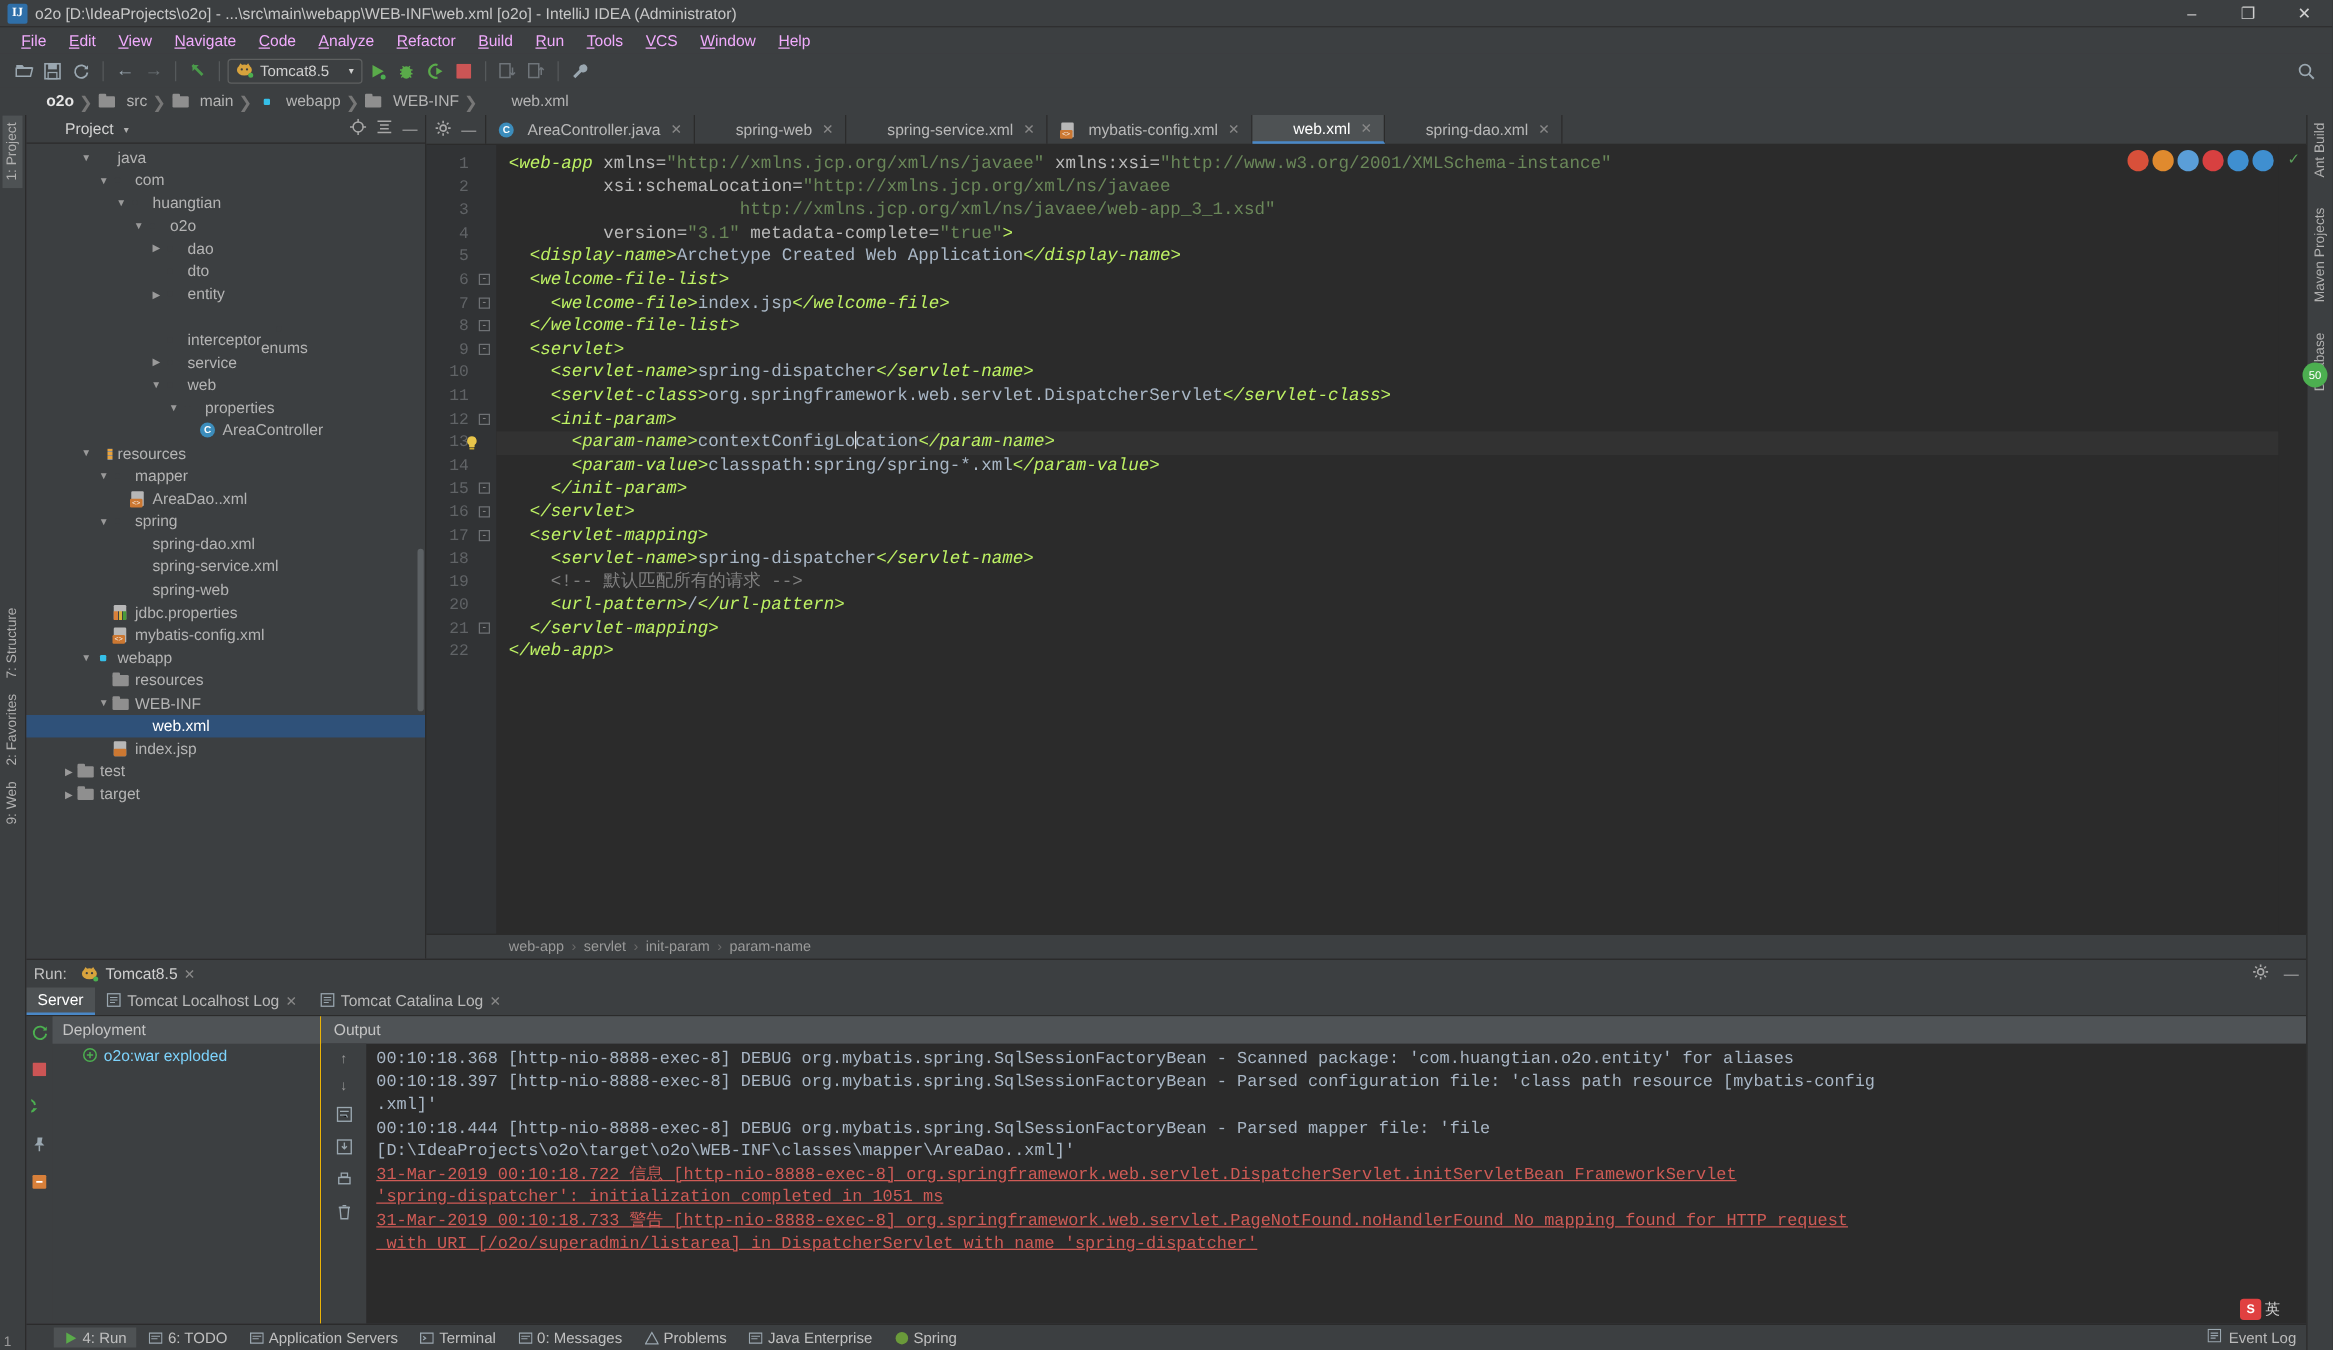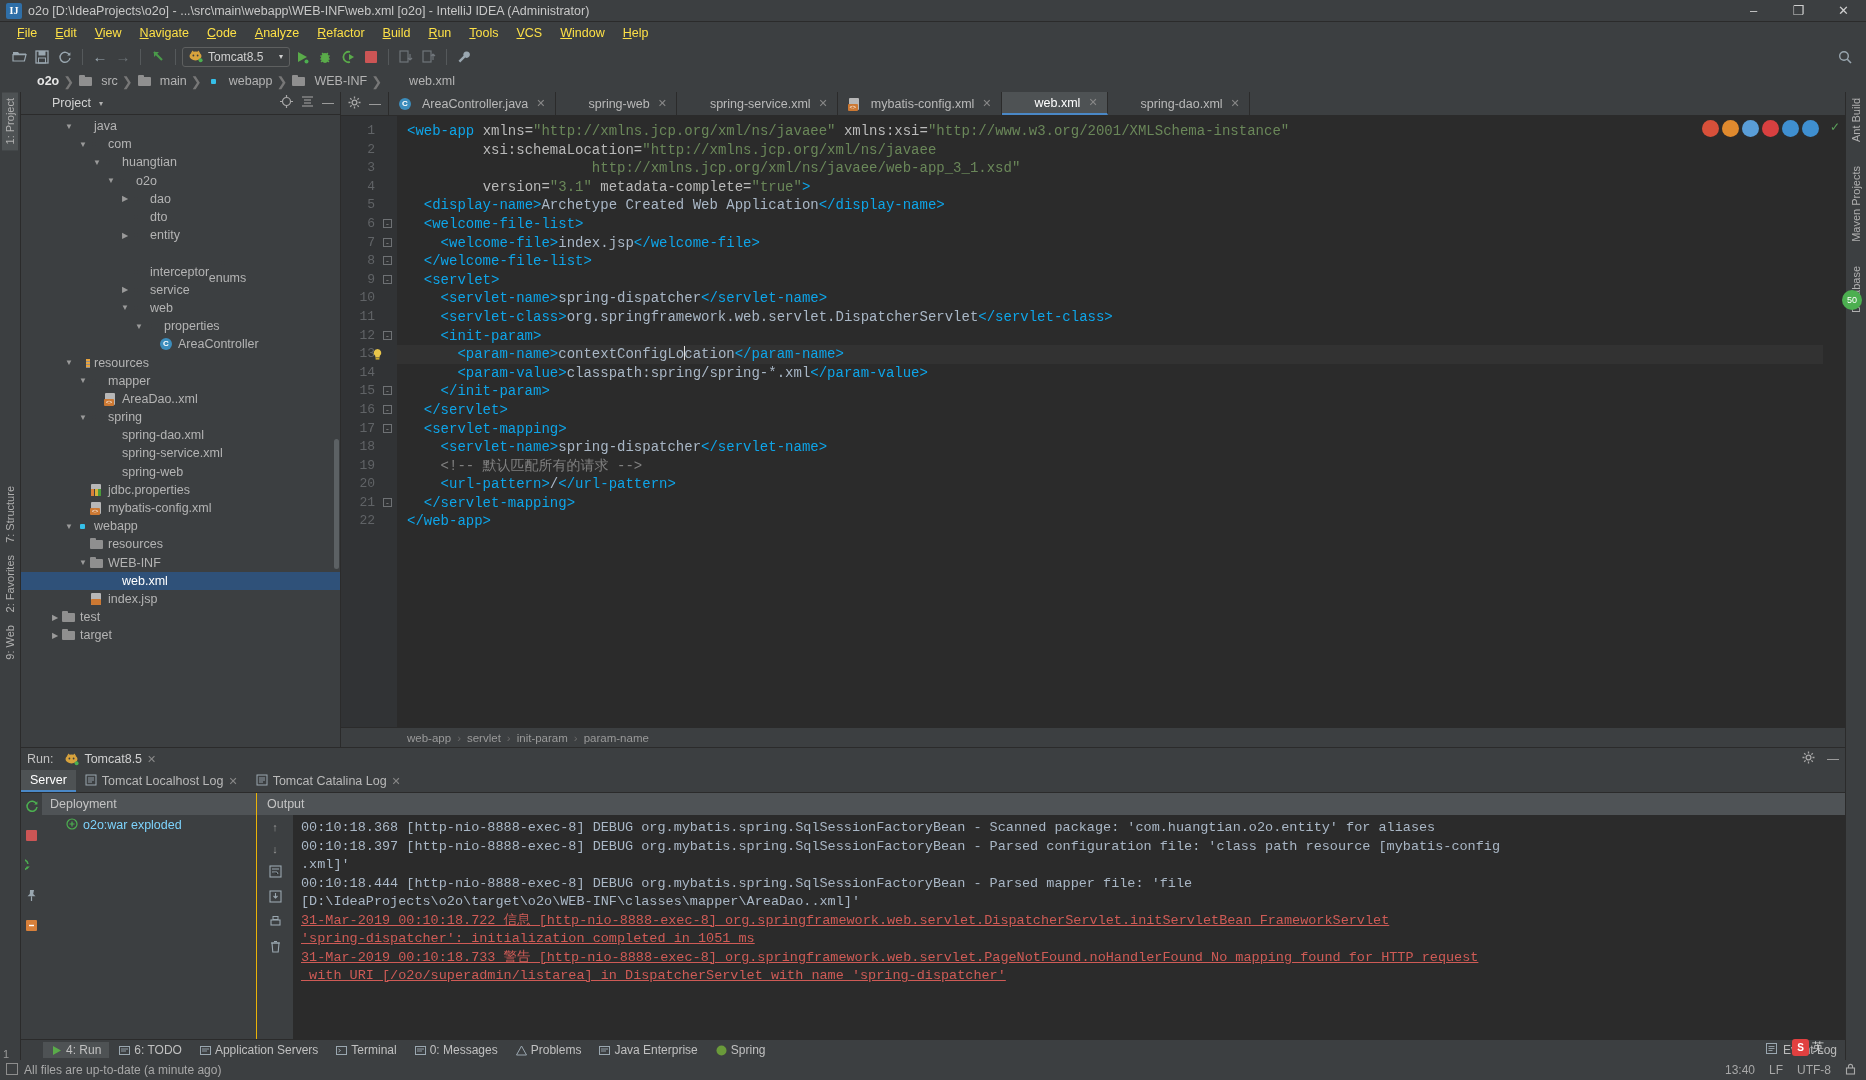--- a/index.html
+++ b/index.html
@@ -20,21 +20,21 @@
           border-radius:2px;color:#fff;font-size:10px;font-weight:bold;
           display:flex;align-items:center;justify-content:center;font-family:"Liberation Serif",serif;}
   .tb-title{font-size:12.5px;color:#c8c8c8;}
   .tb-btns{margin-left:auto;display:flex;height:100%;}
   .tb-btn{width:45px;height:100%;display:flex;align-items:center;justify-content:center;
           color:#cfcfcf;font-size:13px;}
 
   
   .menubar{height:21px;background:#3c3f41;display:flex;align-items:center;
            padding-left:8px;gap:0px;flex:0 0 21px;}
-  .menu-item{padding:2px 9px;font-size:12.5px;color:#fde047;}
+  .menu-item{padding:2px 9px;font-size:12.5px;color:#f0abfc;}
   .menu-item u{text-decoration:underline;}
 
   
   .toolbar{height:27px;background:#3c3f41;display:flex;align-items:center;
            padding-left:8px;gap:1px;flex:0 0 27px;position:relative;}
   .tbi{width:22px;height:22px;display:flex;align-items:center;justify-content:center;
        color:#a9b7c6;font-size:13px;}
   .tsep{width:1px;height:16px;background:#55595b;margin:0 5px;}
   .runcfg{height:20px;min-width:108px;border:1px solid #5e6060;border-radius:3px;
           display:flex;align-items:center;gap:5px;padding:0 6px;background:#3c3f41;
@@ -140,21 +140,21 @@
   .gutter{width:56px;background:#313335;color:#606366;font-family:"Liberation Mono",monospace;
           font-size:13px;text-align:right;padding-top:6px;flex:0 0 56px;position:relative;}
   .gl{height:18.6px;line-height:18.6px;padding-right:22px;}
   .fold{position:absolute;right:5px;width:9px;height:9px;border:1px solid #6e7174;
         color:#9a9a9a;font-size:8px;line-height:7px;text-align:center;background:#313335;}
   .bulb{position:absolute;left:30px;width:13px;height:13px;}
   .code{flex:1;padding-top:6px;font-family:"Liberation Mono",monospace;font-size:14px;
         line-height:18.6px;color:#a9b7c6;white-space:pre;overflow:hidden;position:relative;}
   .cl{height:18.6px;padding-left:10px;}
   .cl.hl{background:#323232;}
-  .tagc{color:#0ea5e9;}
+  .tagc{color:#bef264;font-style:italic;}
   .attr{color:#bababa;}
   .str{color:#6a8759;}
   .txt{color:#a9b7c6;}
   .cmt{color:#808080;}
   .caret-bar{display:inline-block;width:1px;height:14px;background:#e0e0e0;
              vertical-align:-2px;margin:0 -0.5px;}
 
   .editor-right{width:22px;background:#2b2b2b;position:relative;flex:0 0 22px;}
   .marker-ok{position:absolute;right:5px;top:4px;color:#5a9e5a;font-size:12px;}
 
@@ -903,37 +903,18 @@
     </div>
 
     <div class="rightstrip" id="rightstrip">
         <div class="vtab">Ant Build</div>
         <div class="vtab" style="margin-top: 12px;">Maven Projects</div>
         <div class="vtab" style="margin-top: 12px;">Database</div>
         <div class="fab">50</div>
       </div>
   </div>
 
-  <div class="statusbar">
-    <span style="margin-right:6px;">
-      <svg width="12" height="12" viewBox="0 0 12 12">
-          <rect x="0.5" y="0.5" width="11" height="11" fill="none" stroke="#8d8d8d"></rect>
-        </svg>
-    </span>
-    <span>All files are up-to-date (a minute ago)</span>
-    <span class="right">
-      <span>13:40</span>
-      <span>LF</span>
-      <span>UTF-8</span>
-      <span>
-        <svg width="11" height="12" viewBox="0 0 11 12">
-            <rect x="1.5" y="5" width="8" height="6" fill="none" stroke="#a8a8a8" stroke-width="1.1"></rect>
-            <path d="M3.5 5V3.4a2 2 0 0 1 4 0V5" fill="none" stroke="#a8a8a8" stroke-width="1.1"></path>
-          </svg>
-      </span>
-    </span>
-  </div>
 
   <div class="ime">
     <span class="s">S</span>
     <span class="t">英</span>
   </div>
 </div>
 
 </body></html>

